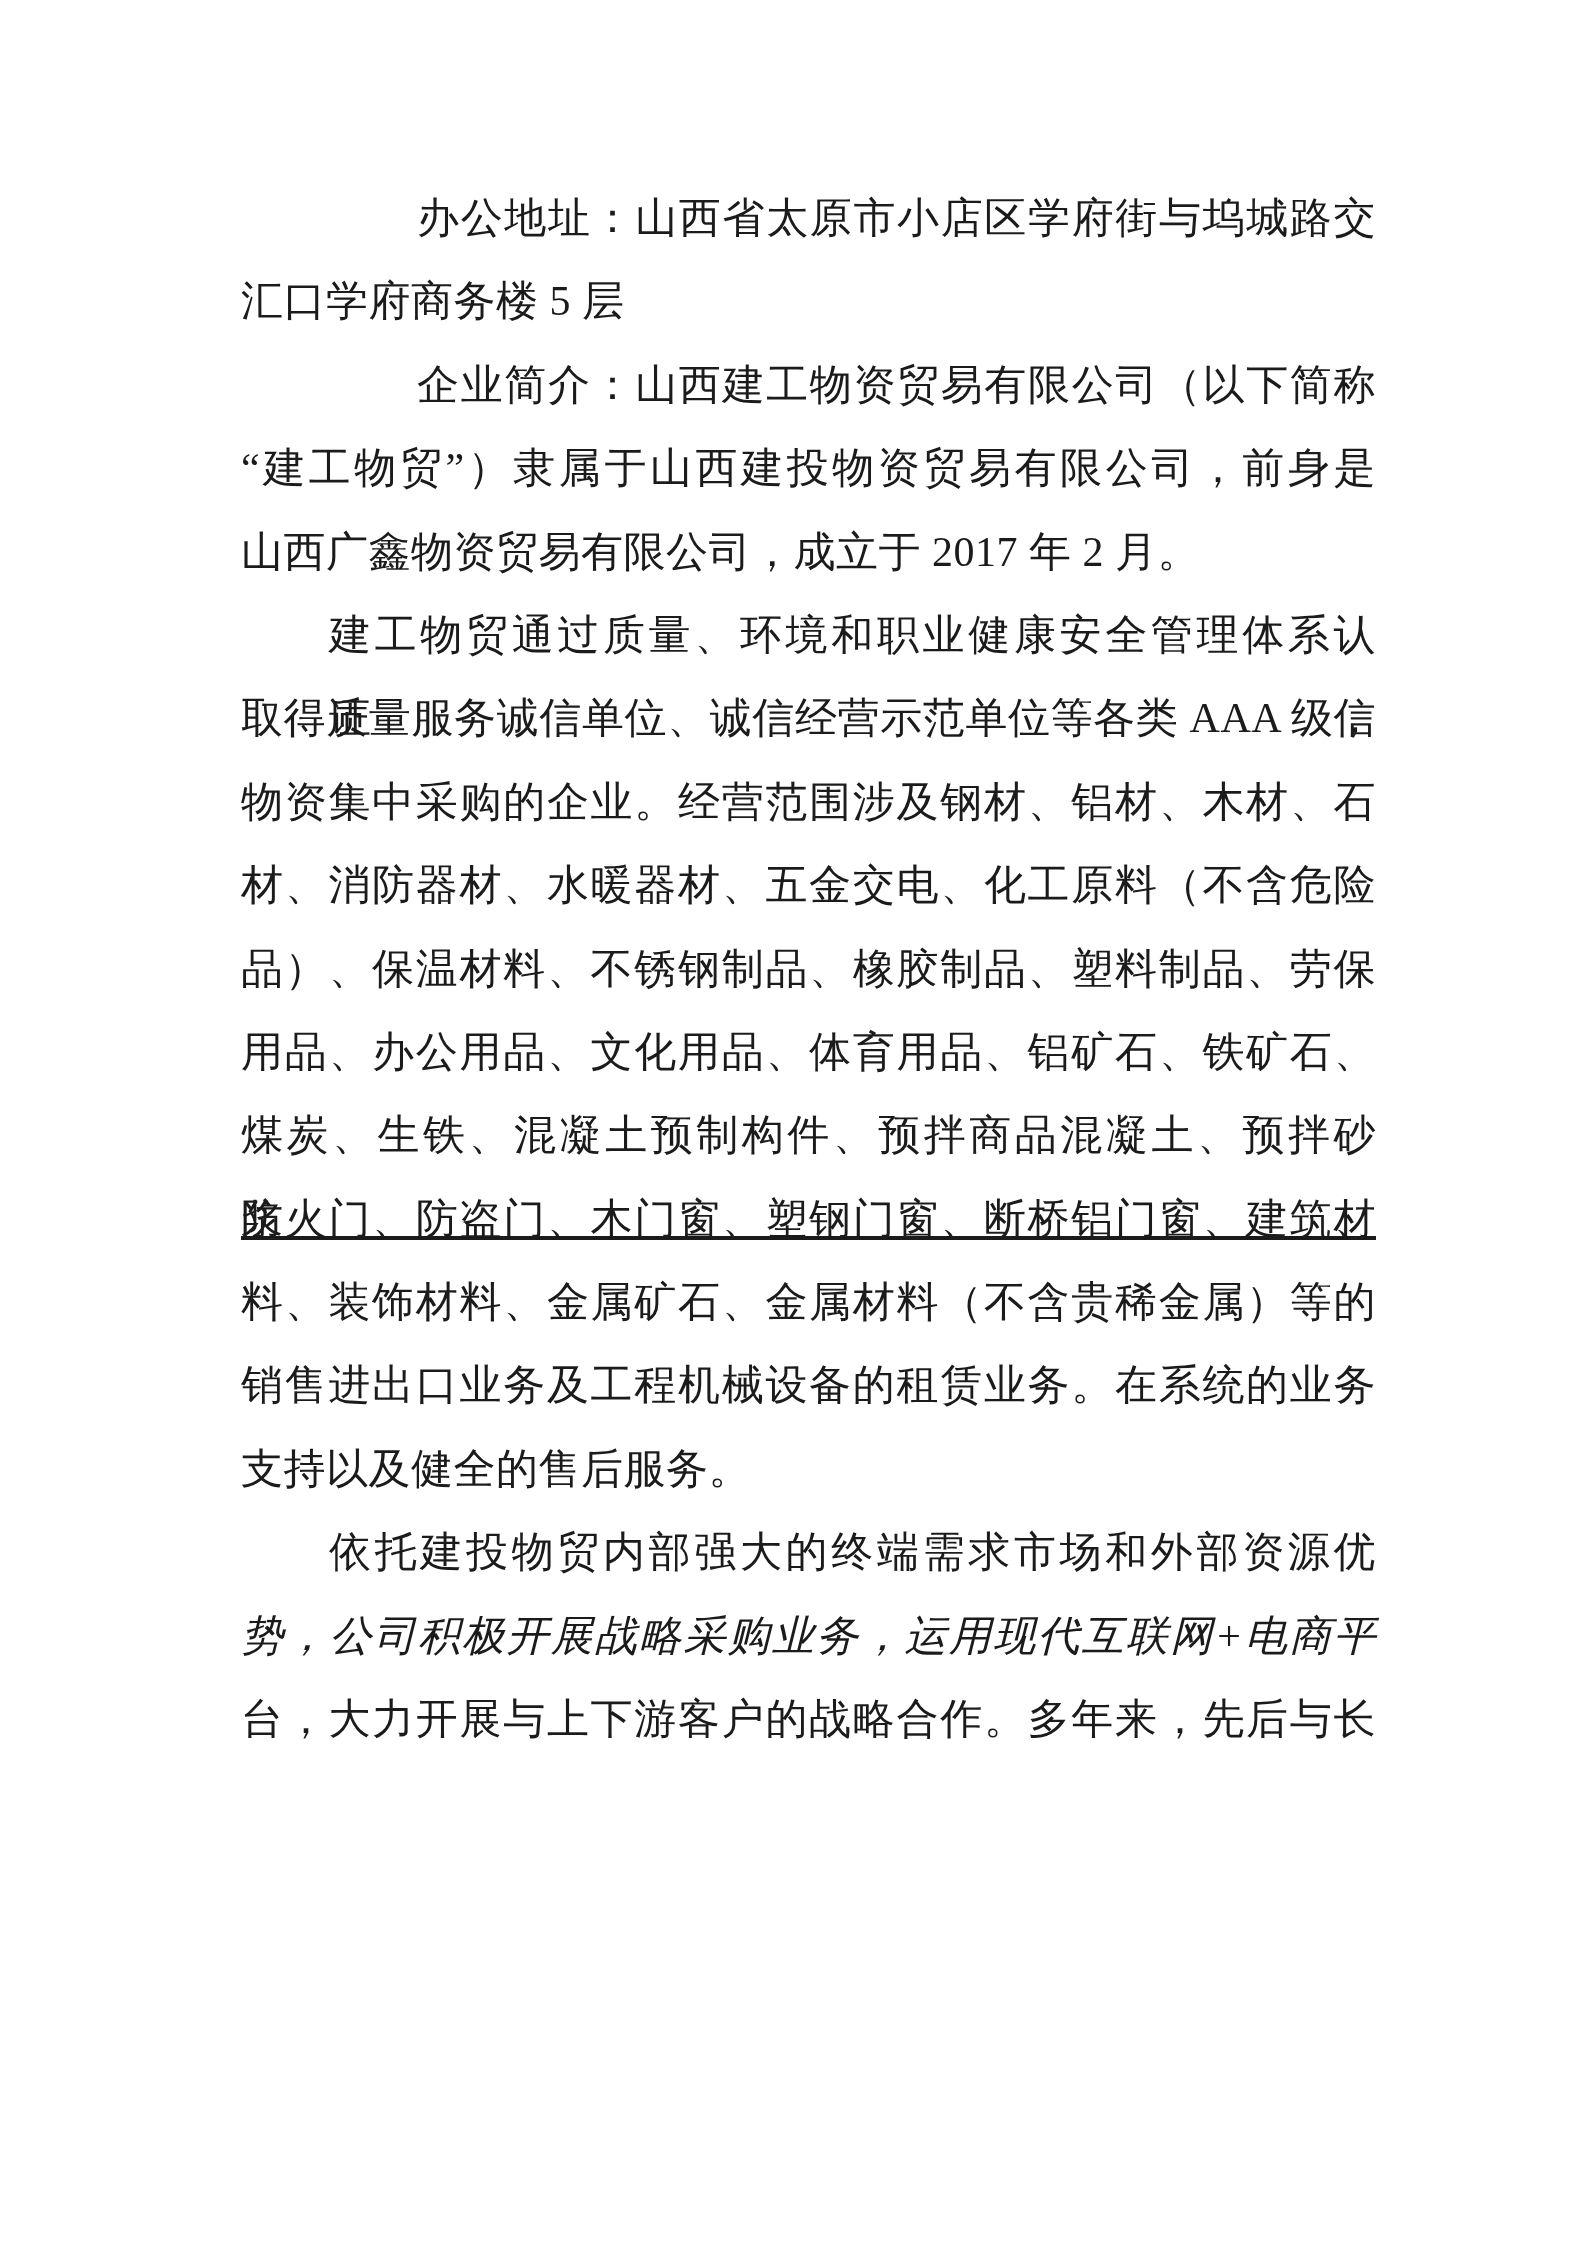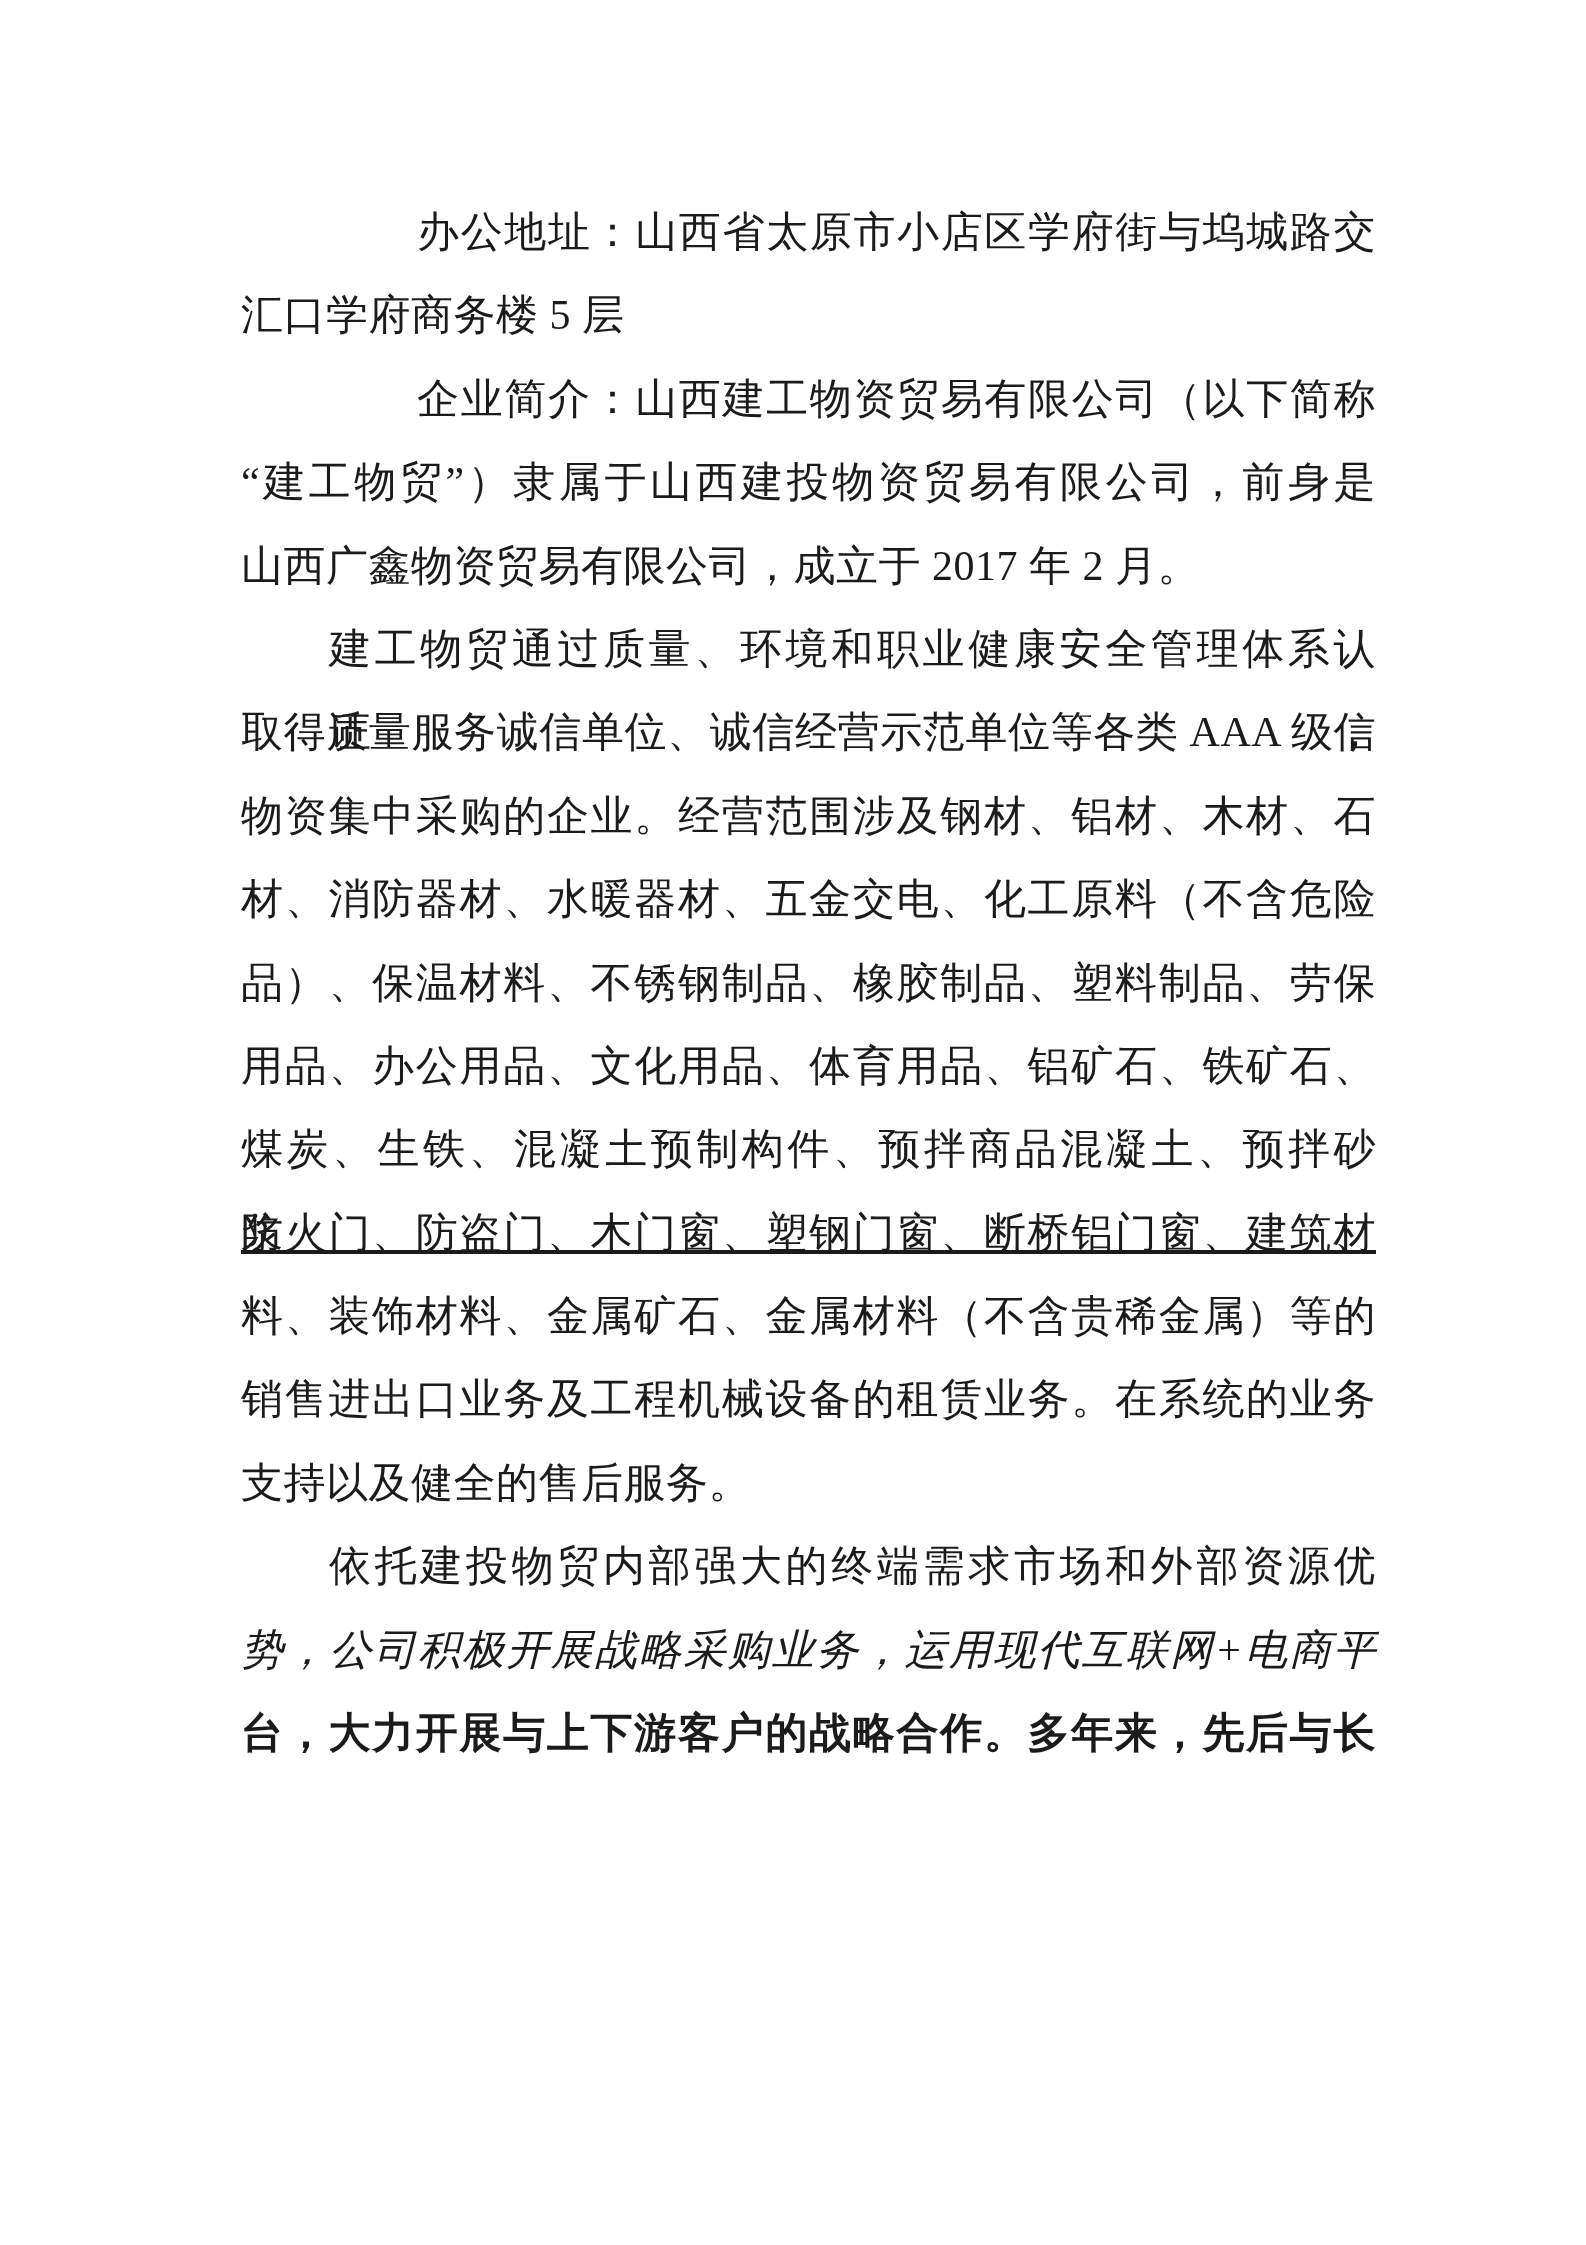--- a/index.html
+++ b/index.html
@@ -11,21 +11,21 @@
     position: relative;
     width: 1586px;
     height: 2245px;
     background: #ffffff;
     overflow: hidden;
     font-family: "Liberation Serif", "DejaVu Serif", serif;
   }
   .textblock {
     position: absolute;
     left: 241px;
-    top: 191px;
+    top: 177px;
     width: 1135px;
   }
   .line {
     height: 83.4px;
     line-height: 83.4px;
     font-size: 42px;
     letter-spacing: 0.5px;
     color: #1b1b1b;
     white-space: nowrap;
   }
@@ -51,15 +51,15 @@
       <div class="line just" style="padding-left: 0px;">材、消防器材、水暖器材、五金交电、化工原料（不含危险</div>
       <div class="line just" style="padding-left: 0px;">品）、保温材料、不锈钢制品、橡胶制品、塑料制品、劳保</div>
       <div class="line just" style="padding-left: 0px;">用品、办公用品、文化用品、体育用品、铝矿石、铁矿石、</div>
       <div class="line just" style="padding-left: 0px;">煤炭、生铁、混凝土预制构件、预拌商品混凝土、预拌砂浆、</div>
       <div class="line just" style="padding-left: 0px; text-decoration: underline;">防火门、防盗门、木门窗、塑钢门窗、断桥铝门窗、建筑材</div>
       <div class="line just" style="padding-left: 0px;">料、装饰材料、金属矿石、金属材料（不含贵稀金属）等的</div>
       <div class="line just" style="padding-left: 0px;">销售进出口业务及工程机械设备的租赁业务。在系统的业务</div>
       <div class="line" style="padding-left: 0px;">支持以及健全的售后服务。</div>
       <div class="line just" style="padding-left: 88px;">依托建投物贸内部强大的终端需求市场和外部资源优</div>
       <div class="line just" style="padding-left: 0px; font-style: italic;">势，公司积极开展战略采购业务，运用现代互联网+电商平</div>
-      <div class="line just" style="padding-left: 0px; font-weight: bold;">台，大力开展与上下游客户的战略合作。多年来，先后与长</div>
+      <div class="line just" style="padding-left: 0px;">台，大力开展与上下游客户的战略合作。多年来，先后与长</div>
     </div>
 </div>
 
 </body></html>

